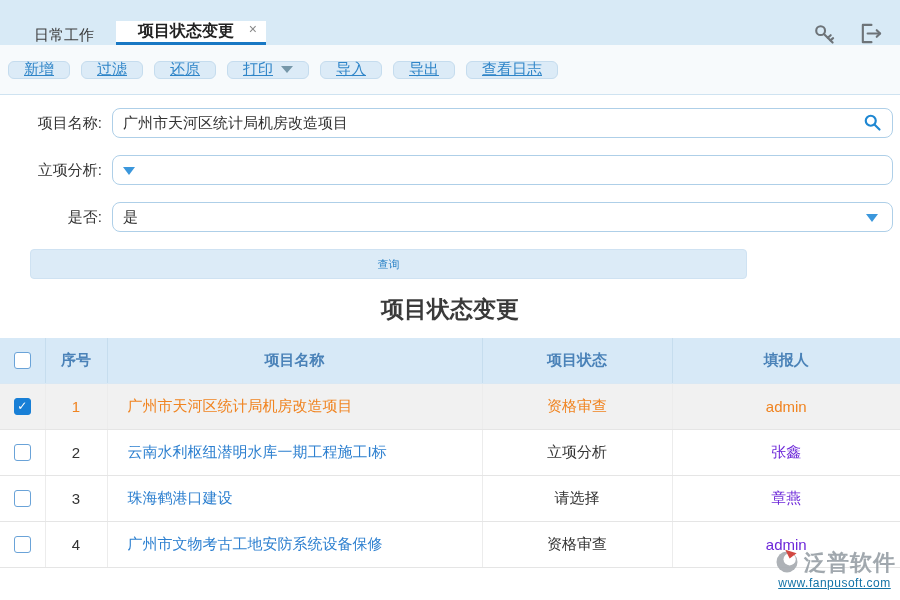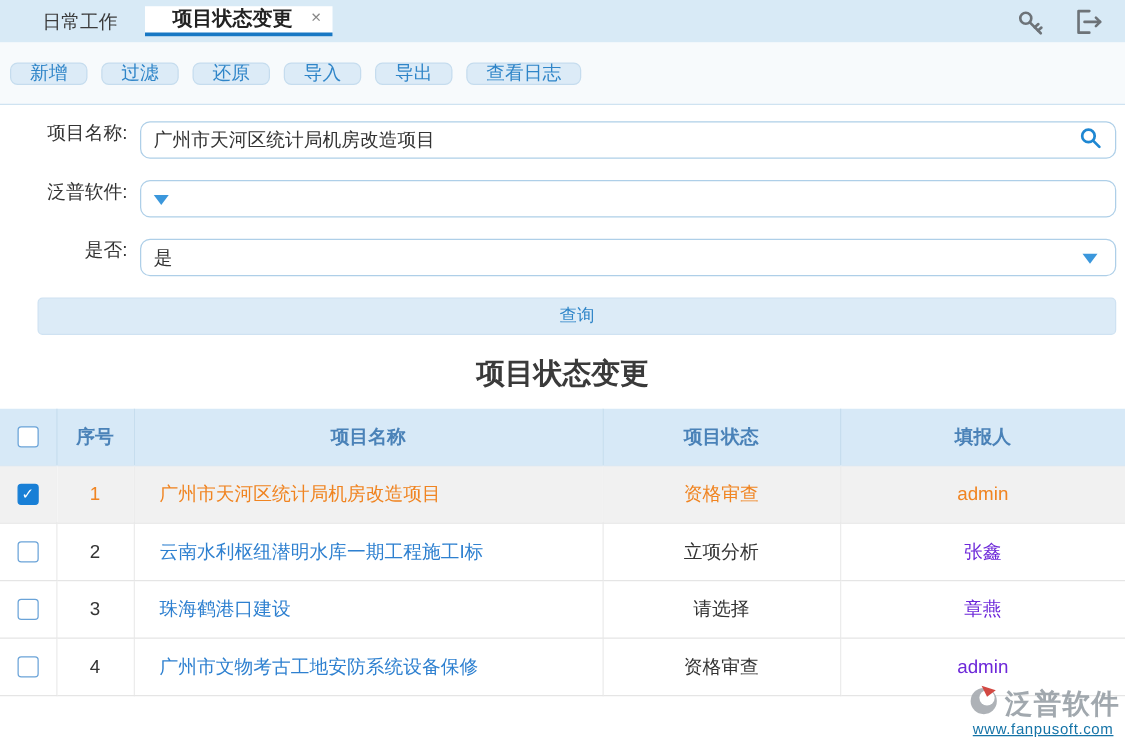--- a/index.html
+++ b/index.html
@@ -2,51 +2,51 @@
 <html><head>
 <meta charset="utf-8">
 <style>
   * { box-sizing: border-box; margin: 0; padding: 0; }
   html,body { width:900px; height:600px; }
   body {
     font-family: "Liberation Sans", "DejaVu Sans", sans-serif;
     background:#fff; position:relative; overflow:hidden;
   }
   
-  .tabbar { height:34px; background:#d8eaf6; display:flex; align-items:center; padding-left:12px; }
+  .tabbar { height:45px; background:#d8eaf6; display:flex; align-items:flex-end; padding-left:12px; }
   .tab { display:flex; align-items:center; padding:0 22px; font-size:15px; color:#3c3c3c; cursor:pointer; }
   .tab.active {
     background:#fff; border-bottom:3px solid #1878c4; font-weight:bold; font-size:16px;
     color:#222; position:relative; padding:0 32px 0 22px;
   }
   .tab .close { position:absolute; top:1px; right:9px; font-size:14px; color:#888; font-weight:normal; line-height:14px; }
   .tab-icons { margin-left:auto; display:flex; align-items:center; gap:24px; padding-right:18px; }
   .tab-icons svg { display:block; cursor:pointer; }
   
   .toolbar { height:50px; background:#f7fafc; border-bottom:1px solid #cfe3f1; display:flex; align-items:center; gap:11px; padding:0 8px; }
   .tbtn {
     background:#dcebf7; border:1px solid #c5dcee; border-radius:6px; color:#2f85c8;
     font-size:15px; font-family:inherit; padding:5px 15px; height:18px; cursor:pointer;
-    display:flex; align-items:center; gap:8px;
+    display:flex; align-items:center; gap:8px;text-decoration:underline;
   }
   .caret-down { width:0; height:0; border:6px solid transparent; border-top:7px solid #7697a9; margin-top:6px; }
   
   .form { padding-top:13px; }
-  .frow { display:flex; align-items:flex-start; margin:0 7px 17px 0; }
+  .frow { display:flex; align-items:center; margin:0 7px 17px 0; }
   .flabel { width:112px; flex:none; text-align:right; font-size:15px; color:#333; padding-right:10px; }
   .fctrl {
     flex:1; height:30px; border:1px solid #aecfe8; border-radius:8px; background:#fff;
     display:flex; align-items:center; padding:0 10px; font-size:15px; color:#333; cursor:pointer;
   }
   .fctrl .val { flex:1; }
   .sel-caret { width:0; height:0; border:6px solid transparent; border-top:8px solid #3b97dc; margin-top:7px; margin-right:4px; }
   .query-btn {
-    display:block; margin-left:30px; width:863px; height:30px; cursor:pointer;
+    display:block; margin-left:30px; width:717px; height:30px; cursor:pointer;
     background:#dcebf7; border:1px solid #cfe2f2; border-radius:4px;
-    color:#2f85c8; font-size:14px; font-family:inherit;
+    color:#2f85c8; font-size:11px; font-family:inherit;
   }
   
   .page-title { text-align:center; font-size:23px; font-weight:bold; color:#3a3a3a; margin:15px 0 13px; }
   
   table { width:100%; border-collapse:collapse; table-layout:fixed; font-size:15px; }
   thead th {
     background:#d7e9f7; color:#4a82b8; font-weight:bold; height:45px;
     border-right:1px solid #c6ddee; border-bottom:1px solid #d9e8f4;
   }
   thead th:last-child { border-right:none; }
@@ -107,20 +107,24 @@
   <button class="tbtn">
       <span>新增</span>
     </button>
   <button class="tbtn">
       <span>过滤</span>
     </button>
   <button class="tbtn">
       <span>还原</span>
     </button>
   <button class="tbtn">
+    <span>打印</span>
+    <span class="caret-down"></span>
+  </button>
+  <button class="tbtn">
       <span>导入</span>
     </button>
   <button class="tbtn">
       <span>导出</span>
     </button>
   <button class="tbtn">
       <span>查看日志</span>
     </button>
 </div>
 
@@ -134,21 +138,21 @@
         <svg width="20" height="20" viewBox="0 0 24 24" fill="none" stroke="#1e87d2" stroke-width="2.6" stroke-linecap="round">
           <circle cx="10.5" cy="10.5" r="6"></circle>
             <path d="M15.2 15.2 L21 21"></path>
         </svg>
       </span>
     </div>
   </div>
 
 
   <div class="frow">
-    <label class="flabel">泛普软件:</label>
+    <label class="flabel">立项分析:</label>
     <div class="fctrl">
       <span class="sel-caret"></span>
     </div>
   </div>
 
   <div class="frow">
     <label class="flabel">是否:</label>
     <div class="fctrl">
       <span class="val">是</span>
       <span class="sel-caret"></span>

